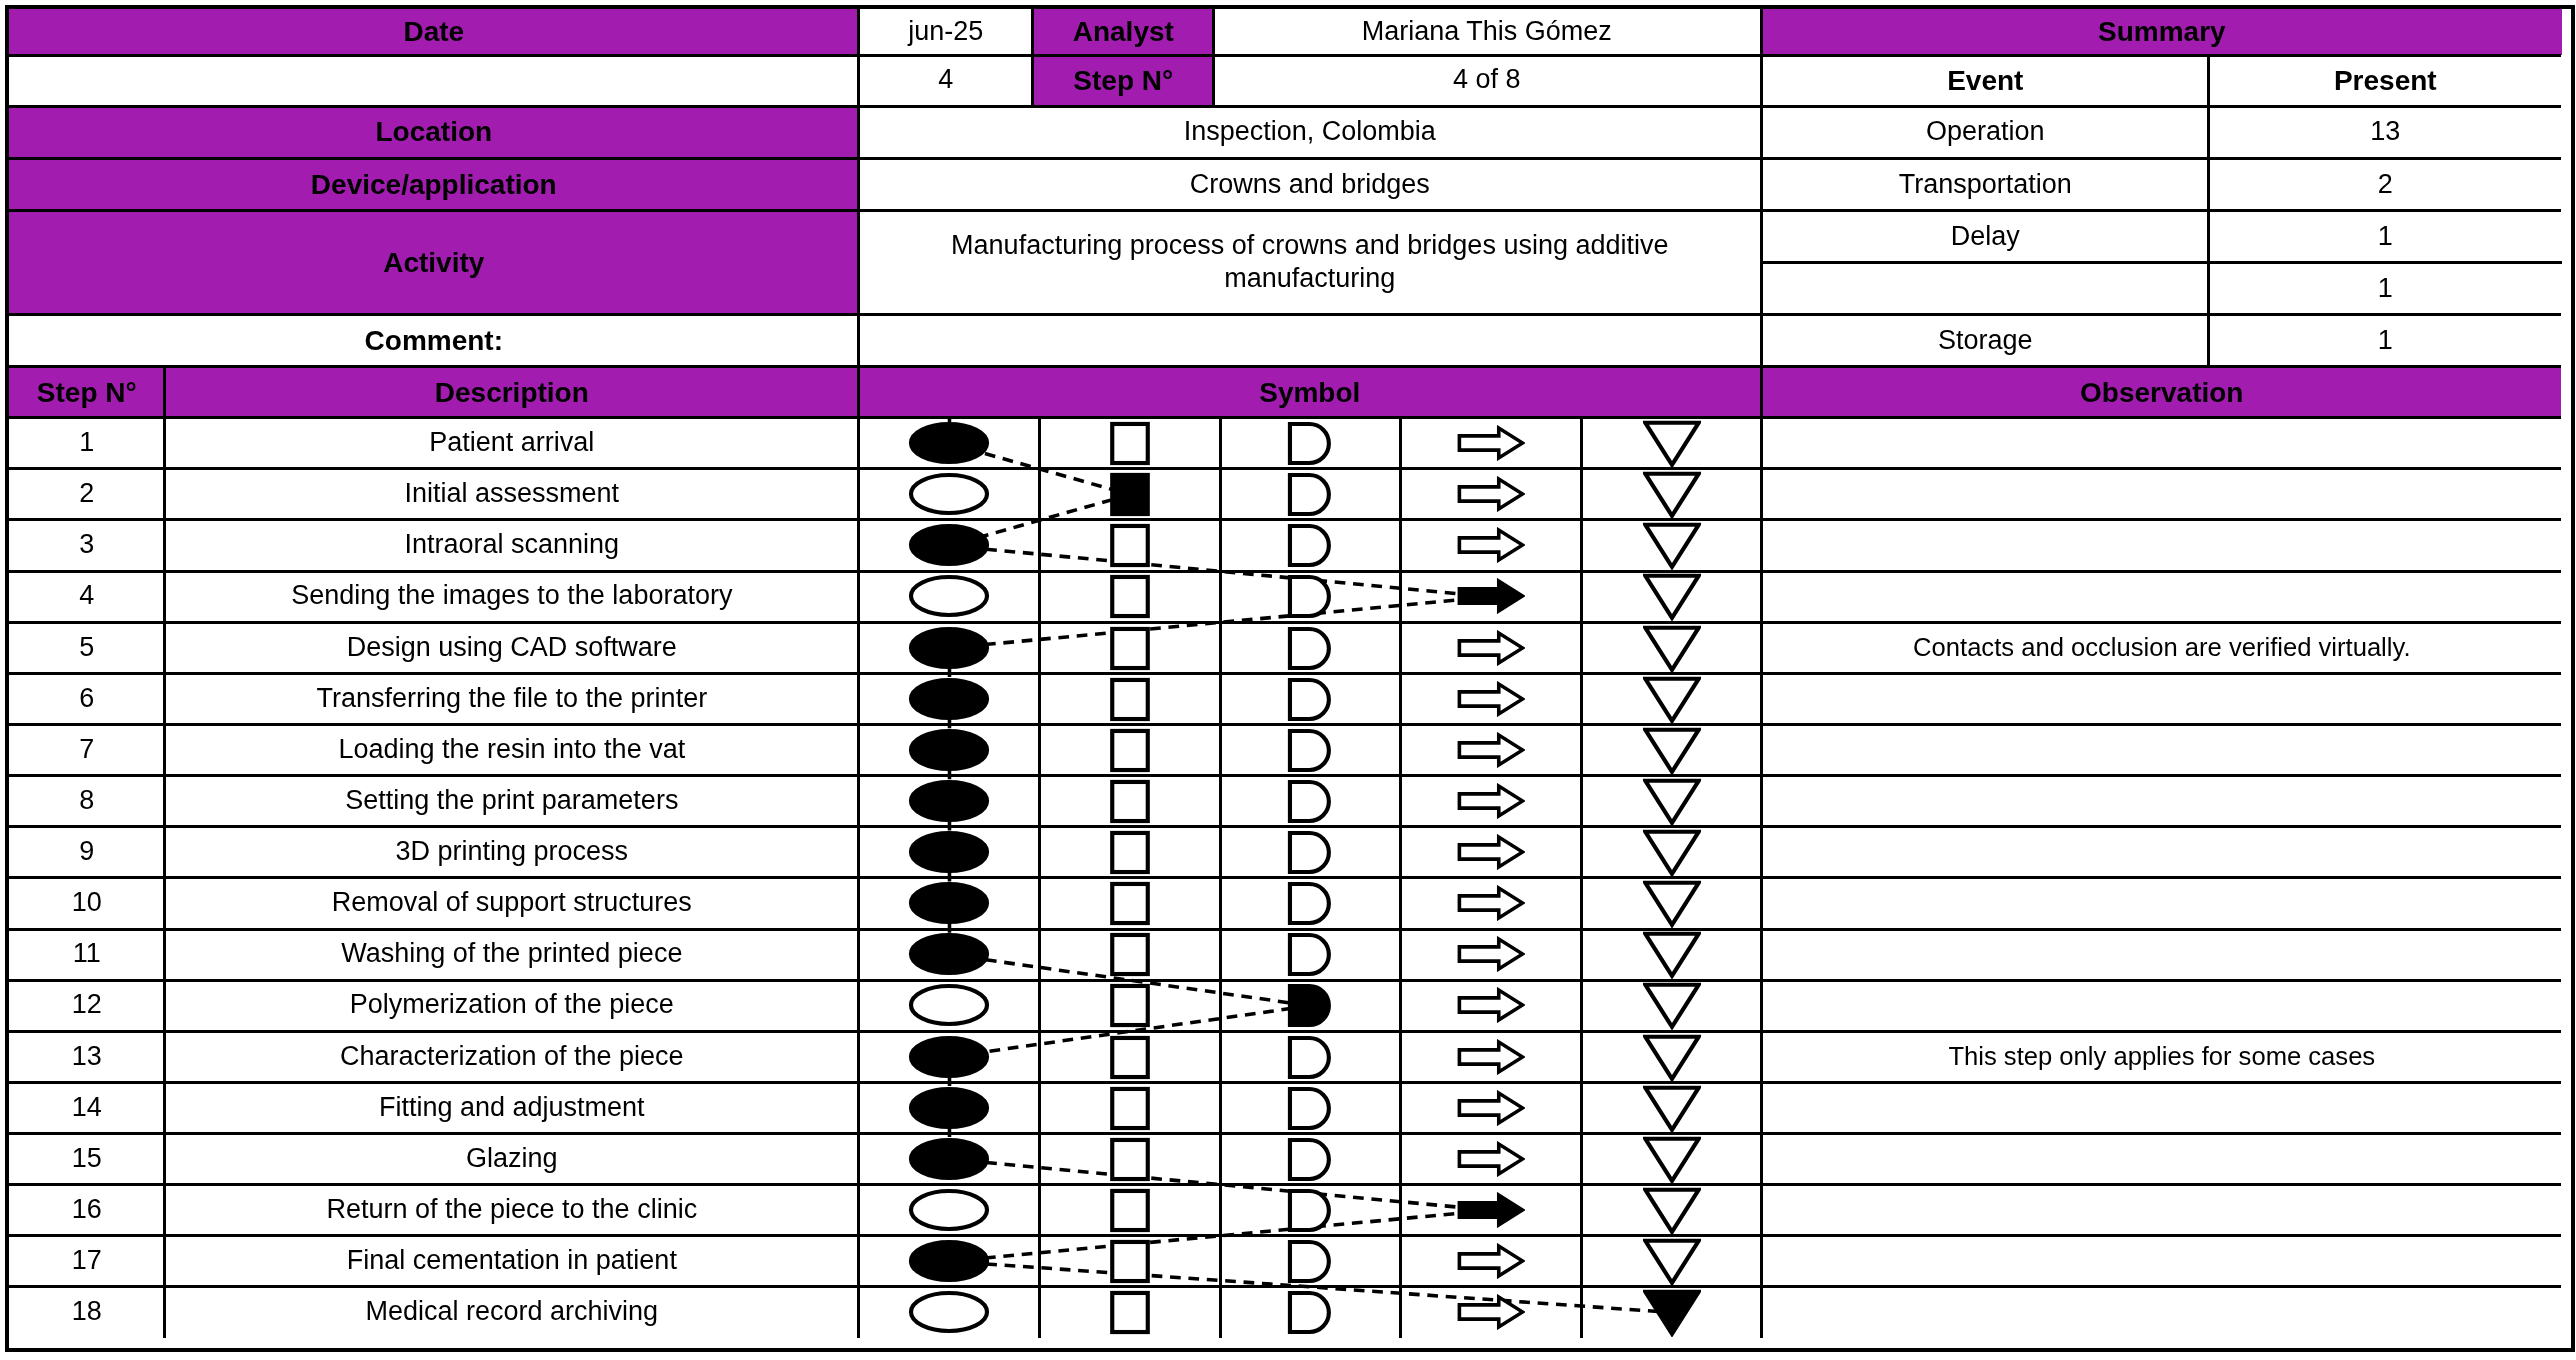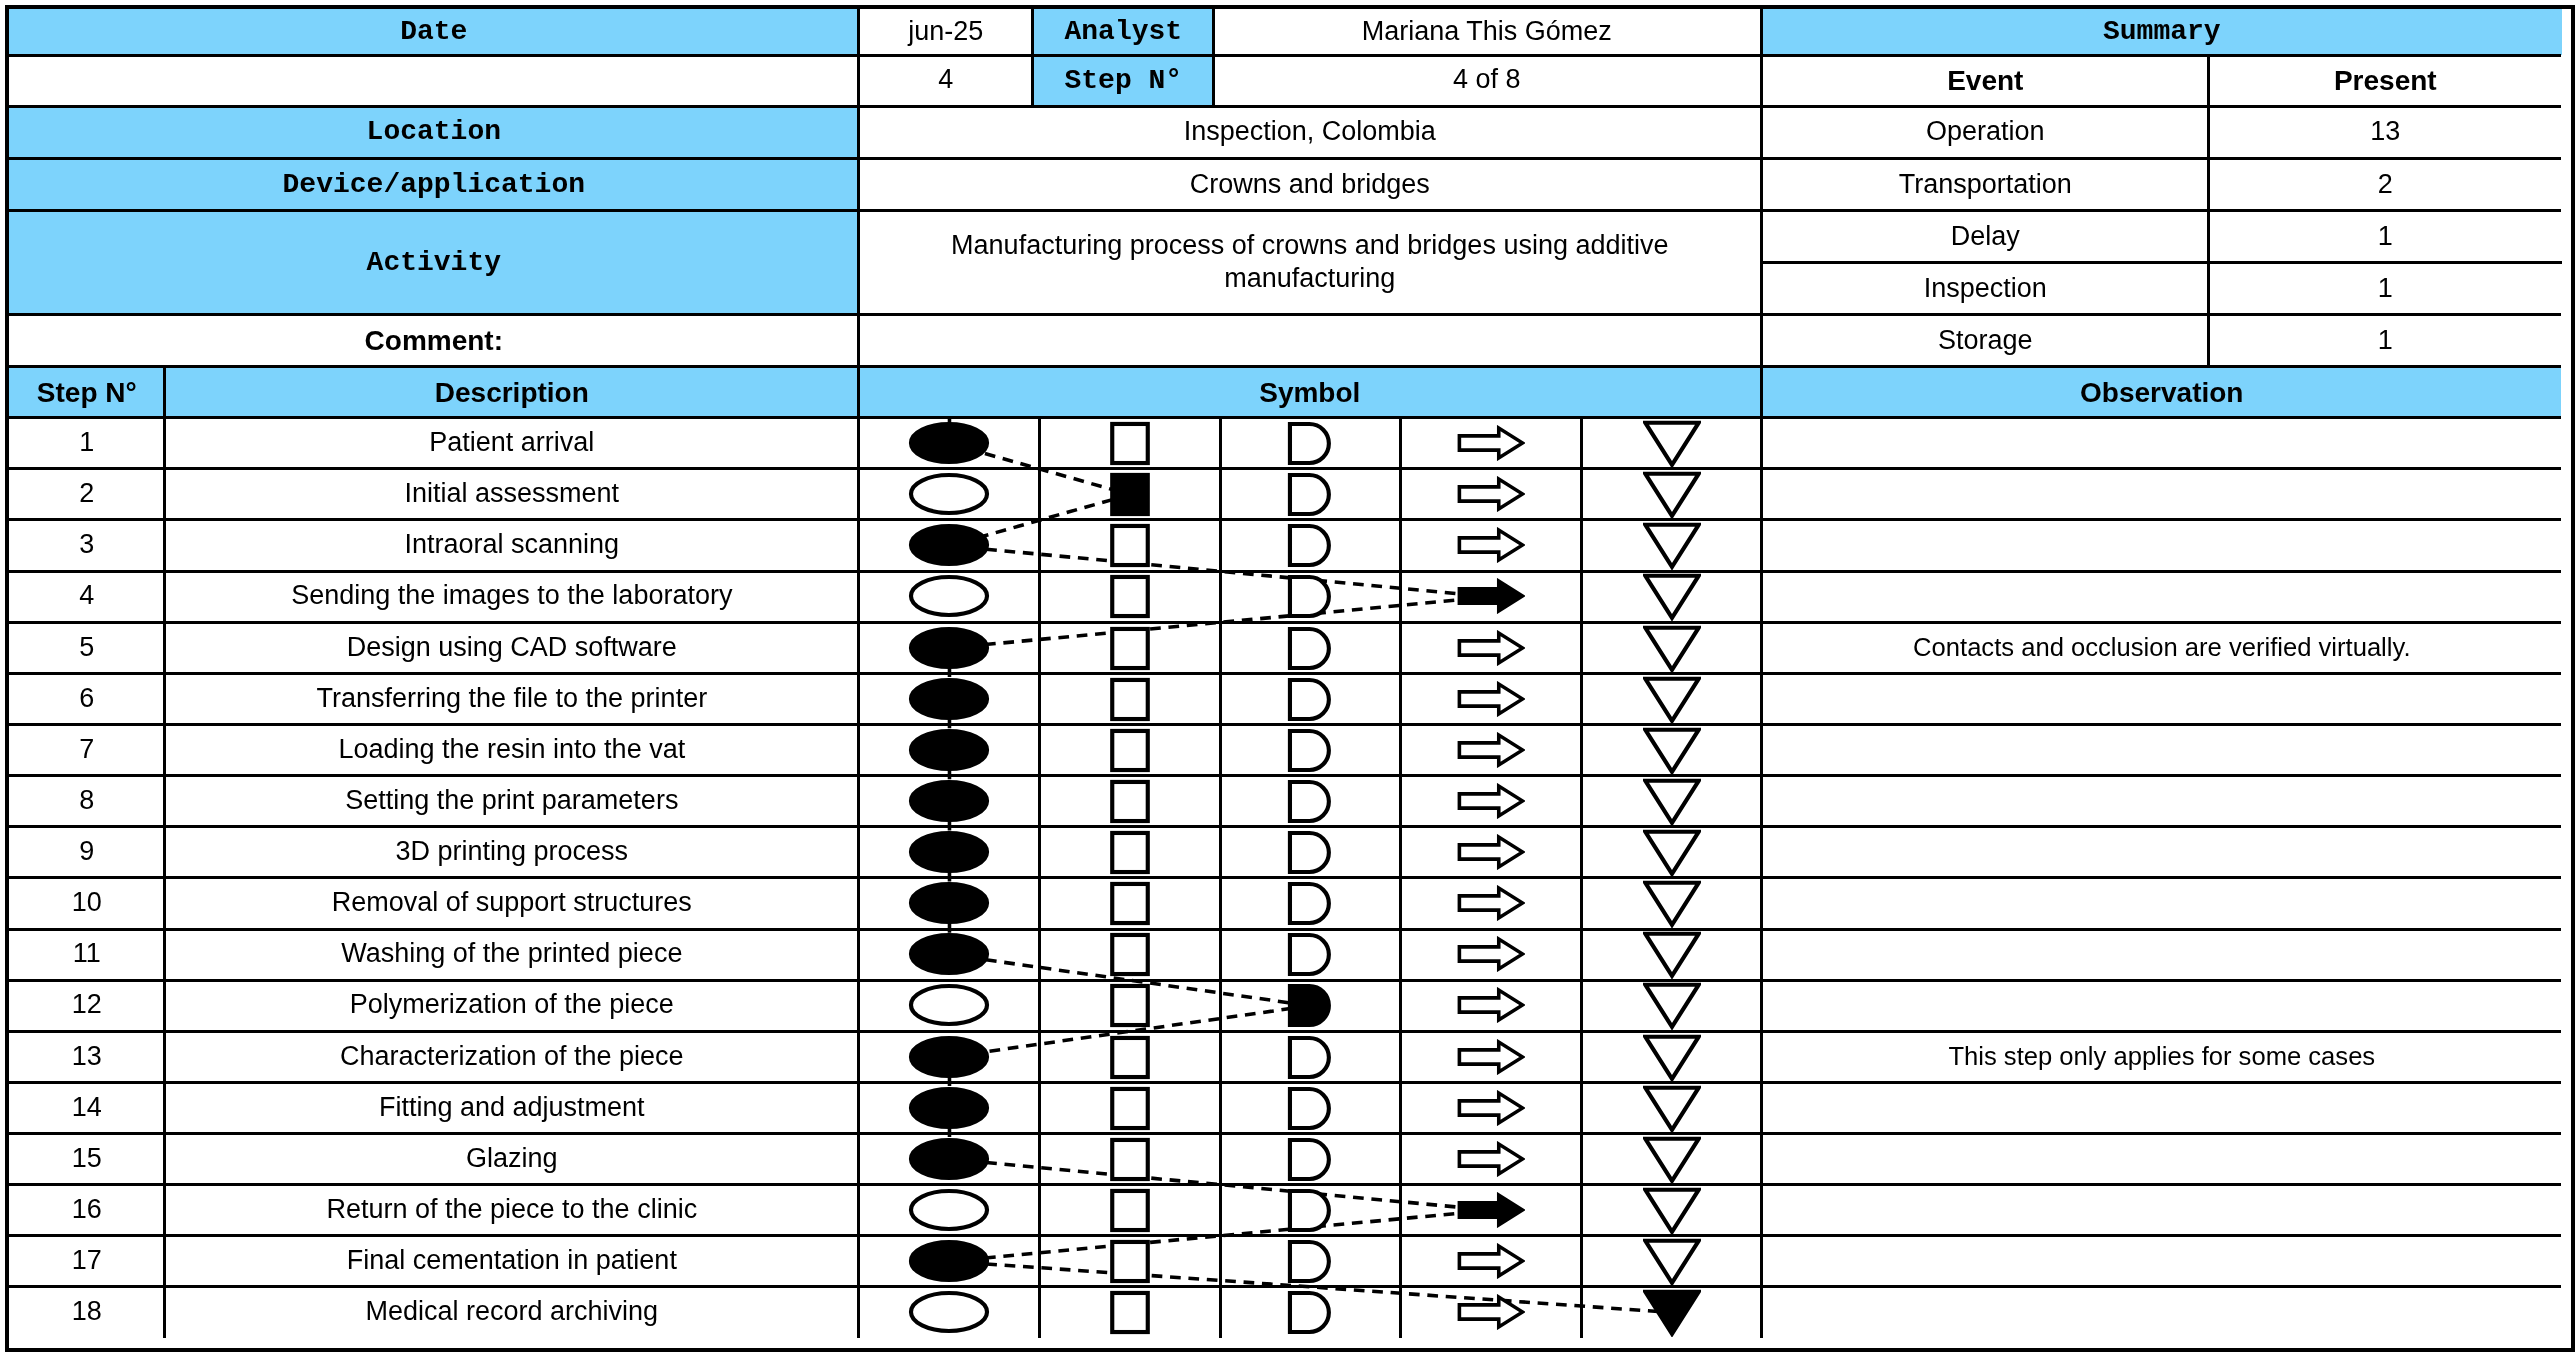--- a/index.html
+++ b/index.html
@@ -3,21 +3,21 @@
 <meta charset="utf-8">
 <style>
   html,body{margin:0;padding:0;background:#ffffff;}
   #page{position:relative;width:2576px;height:1361px;background:#ffffff;overflow:hidden;
         font-family:"Liberation Sans", sans-serif;color:#000;}
   #sheet{position:absolute;left:4.8px;top:4.8px;width:2562px;height:1339px;border:4.8px solid #000;background:#fff;}
   .cell{position:absolute;display:flex;align-items:center;justify-content:center;
         text-align:center;font-size:27px;line-height:1.25;z-index:1;white-space:nowrap;}
   .wrap{white-space:normal;}
   .bold{font-weight:bold;font-size:28px;}
-  .green{background:#7dd3fc;font-family:Liberation Mono, monospace;}
+  .green{background:#a21caf;}
   .gl{position:absolute;background:#000;z-index:5;}
   .symbol{position:absolute;z-index:3;}
   #connectors{position:absolute;left:0;top:0;z-index:2;}
   .obsfont{font-size:25.6px;}
 </style>
 </head>
 <body>
 
 <div id="page">
  <div id="sheet">
@@ -43,21 +43,20 @@
   <div class="cell" style="left:850px;top:150px;width:902px;height:52px">Crowns and bridges</div>
   <div class="cell" style="left:1753px;top:150px;width:447px;height:52px">Transportation</div>
   <div class="cell" style="left:2200px;top:150px;width:353px;height:52px">2</div>
 
   <div class="cell green bold" style="left:0px;top:202px;width:850px;height:103px">Activity</div>
   <div class="cell wrap" style="left:850px;top:202px;width:902px;height:103px">
     <span style="max-width:731px;display:inline-block">Manufacturing process of crowns and bridges using additive manufacturing</span>
   </div>
   <div class="cell" style="left:1753px;top:202px;width:447px;height:52px">Delay</div>
   <div class="cell" style="left:2200px;top:202px;width:353px;height:52px">1</div>
-  <div class="cell" style="left:1753px;top:254px;width:447px;height:52px">Inspection</div>
   <div class="cell" style="left:2200px;top:254px;width:353px;height:52px">1</div>
 
   <div class="cell bold" style="left:0px;top:306px;width:850px;height:52px">Comment:</div>
   <div class="cell" style="left:850px;top:306px;width:902px;height:52px"></div>
   <div class="cell" style="left:1753px;top:306px;width:447px;height:52px">Storage</div>
   <div class="cell" style="left:2200px;top:306px;width:353px;height:52px">1</div>
 
   <div class="green" style="position:absolute;left:0px;top:358px;width:2552px;height:51px;z-index:0"></div>
   <div class="cell bold" style="left:0px;top:358px;width:156px;height:51px">Step N°</div>
   <div class="cell bold" style="left:156px;top:358px;width:694px;height:51px">Description</div>

